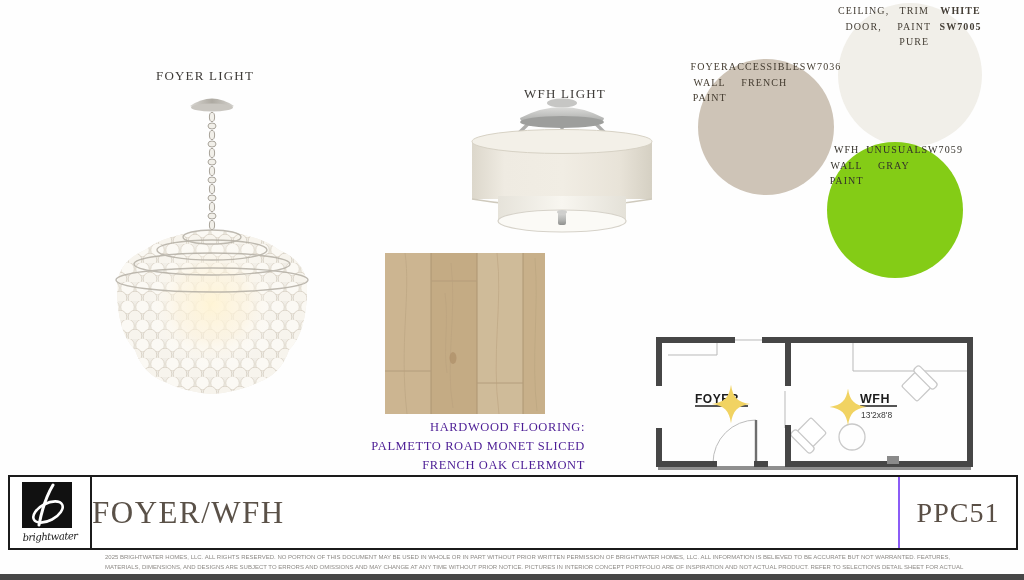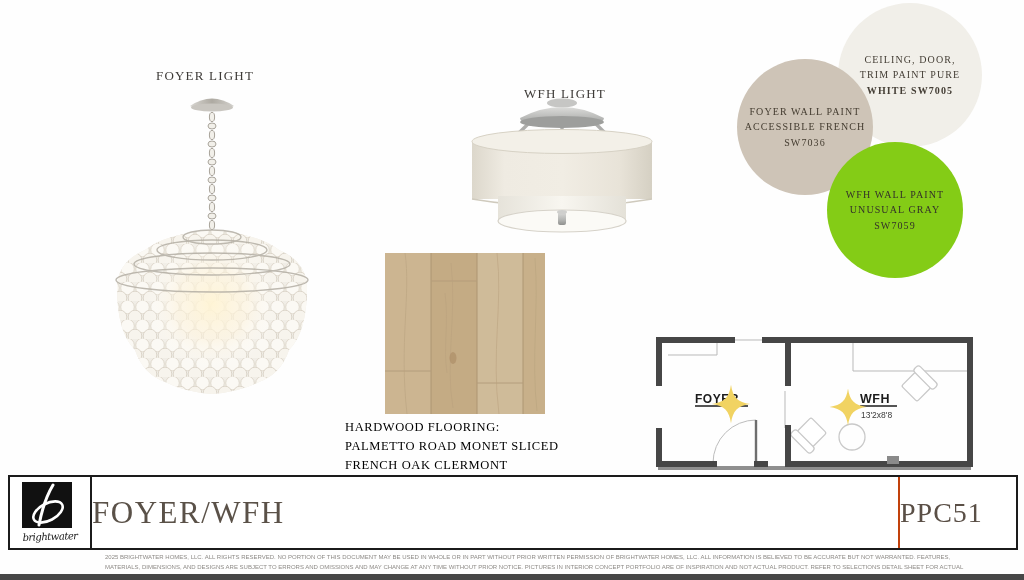--- a/index.html
+++ b/index.html
@@ -11,39 +11,39 @@
   .abs{position:absolute;}
 
   
   .prod-label{
     font-size:13px;letter-spacing:1.2px;color:#3d3a37;text-align:center;
     font-family:"Liberation Serif", serif;
   }
 
   
   .paint-circle{
-    border-radius:50%;display:flex;flex-direction:column;justify-content:center;
+    border-radius:50%;display:flex;flex-direction:row;justify-content:center;
     text-align:center;font-size:10px;letter-spacing:1.1px;line-height:1.55;
     font-family:"Liberation Serif", serif;
   }
 
   
   .floor-caption{
-    text-align:left;font-size:12.5px;letter-spacing:.6px;line-height:1.5;color:#000000;
+    text-align:right;font-size:12.5px;letter-spacing:.6px;line-height:1.5;color:#4c1d95;
     font-family:"Liberation Serif", serif;
   }
 
   
   .footer-bar{
     left:8px;top:475px;width:1006px;height:71px;
     border:2px solid #1b1b1b;background:#fff;display:flex;align-items:stretch;
   }
   .logo-cell{width:80px;border-right:2px solid #1b1b1b;position:relative;}
   .title-cell{flex:1;display:flex;align-items:center;}
-  .code-cell{width:116px;border-left:2px solid #c2410c;display:flex;align-items:center;}
+  .code-cell{width:116px;border-left:2px solid #8b5cf6;display:flex;align-items:center;justify-content:center;}
   .board-title{
     font-size:31px;color:#5a5148;letter-spacing:1.5px;
     font-family:"Liberation Serif", serif;
   }
   .board-code{
     font-size:28px;color:#5a4f46;letter-spacing:1px;
     font-family:"Liberation Serif", serif;
   }
   .logo-script{
     position:absolute;left:1px;bottom:6px;width:78px;text-align:center;
@@ -163,21 +163,21 @@
     <rect x="106" y="118" width="8" height="13" rx="2" fill="url(#nickel)"></rect>
     <ellipse cx="110" cy="118" rx="5" ry="2" fill="#cfcfcd"></ellipse>
   </g>
 </svg>
 
 <div class="abs paint-circle" style="left: 838px; top: 3px; width: 144px; height: 144px; z-index: 1; background-color: rgb(241, 239, 233);">
   <span style="color: rgb(68, 62, 53);">CEILING, DOOR,</span>
   <span style="color: rgb(68, 62, 53);">TRIM PAINT PURE</span>
   <span style="color: rgb(68, 62, 53); font-weight: bold;">WHITE SW7005</span>
 </div>
-<div class="abs paint-circle" style="left: 737px; top: 59px; width: 136px; height: 136px; z-index: 2; background-color: rgb(206, 196, 183);">
+<div class="abs paint-circle" style="left: 698px; top: 59px; width: 136px; height: 136px; z-index: 2; background-color: rgb(206, 196, 183);">
   <span style="color: rgb(68, 60, 48);">FOYER WALL PAINT</span>
   <span style="color: rgb(68, 60, 48);">ACCESSIBLE FRENCH</span>
   <span style="color: rgb(68, 60, 48);">SW7036</span>
 </div>
 <div class="abs paint-circle" style="left: 827px; top: 142px; width: 136px; height: 136px; z-index: 3; background-color: #84cc16;">
   <span style="color: rgb(52, 49, 42);">WFH WALL PAINT</span>
   <span style="color: rgb(52, 49, 42);">UNUSUAL GRAY</span>
   <span style="color: rgb(52, 49, 42);">SW7059</span>
 </div>
 

